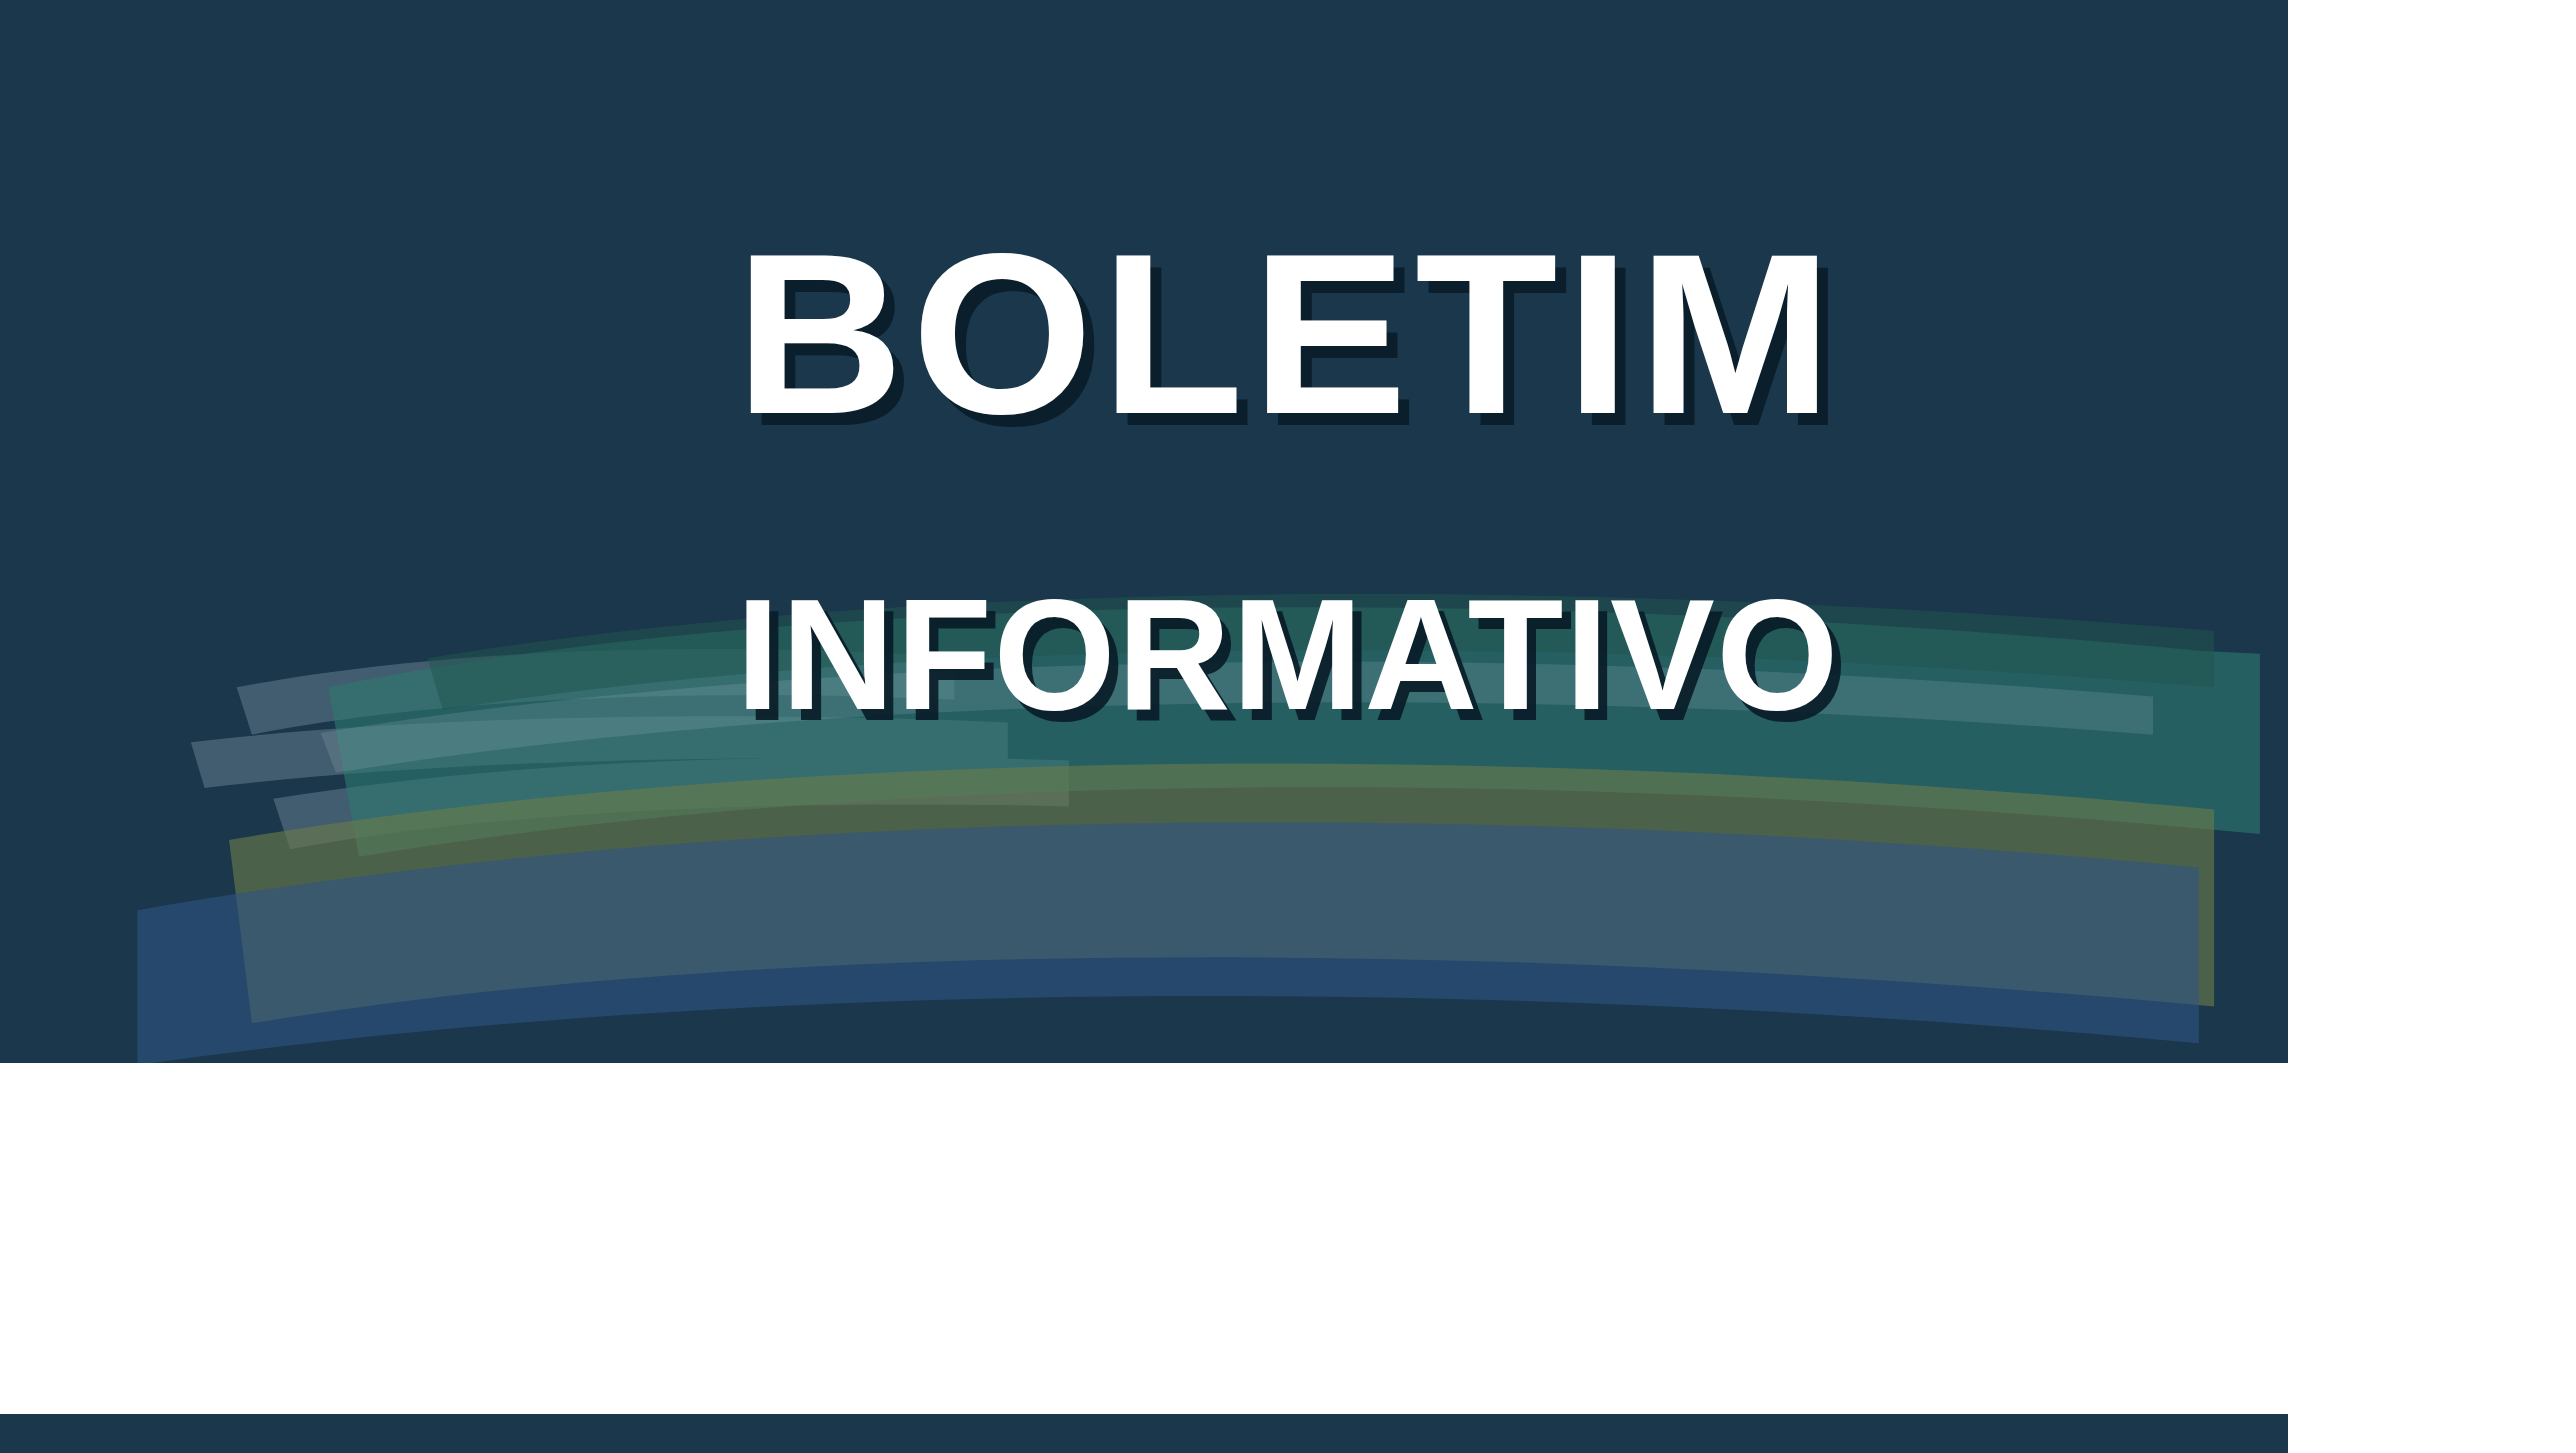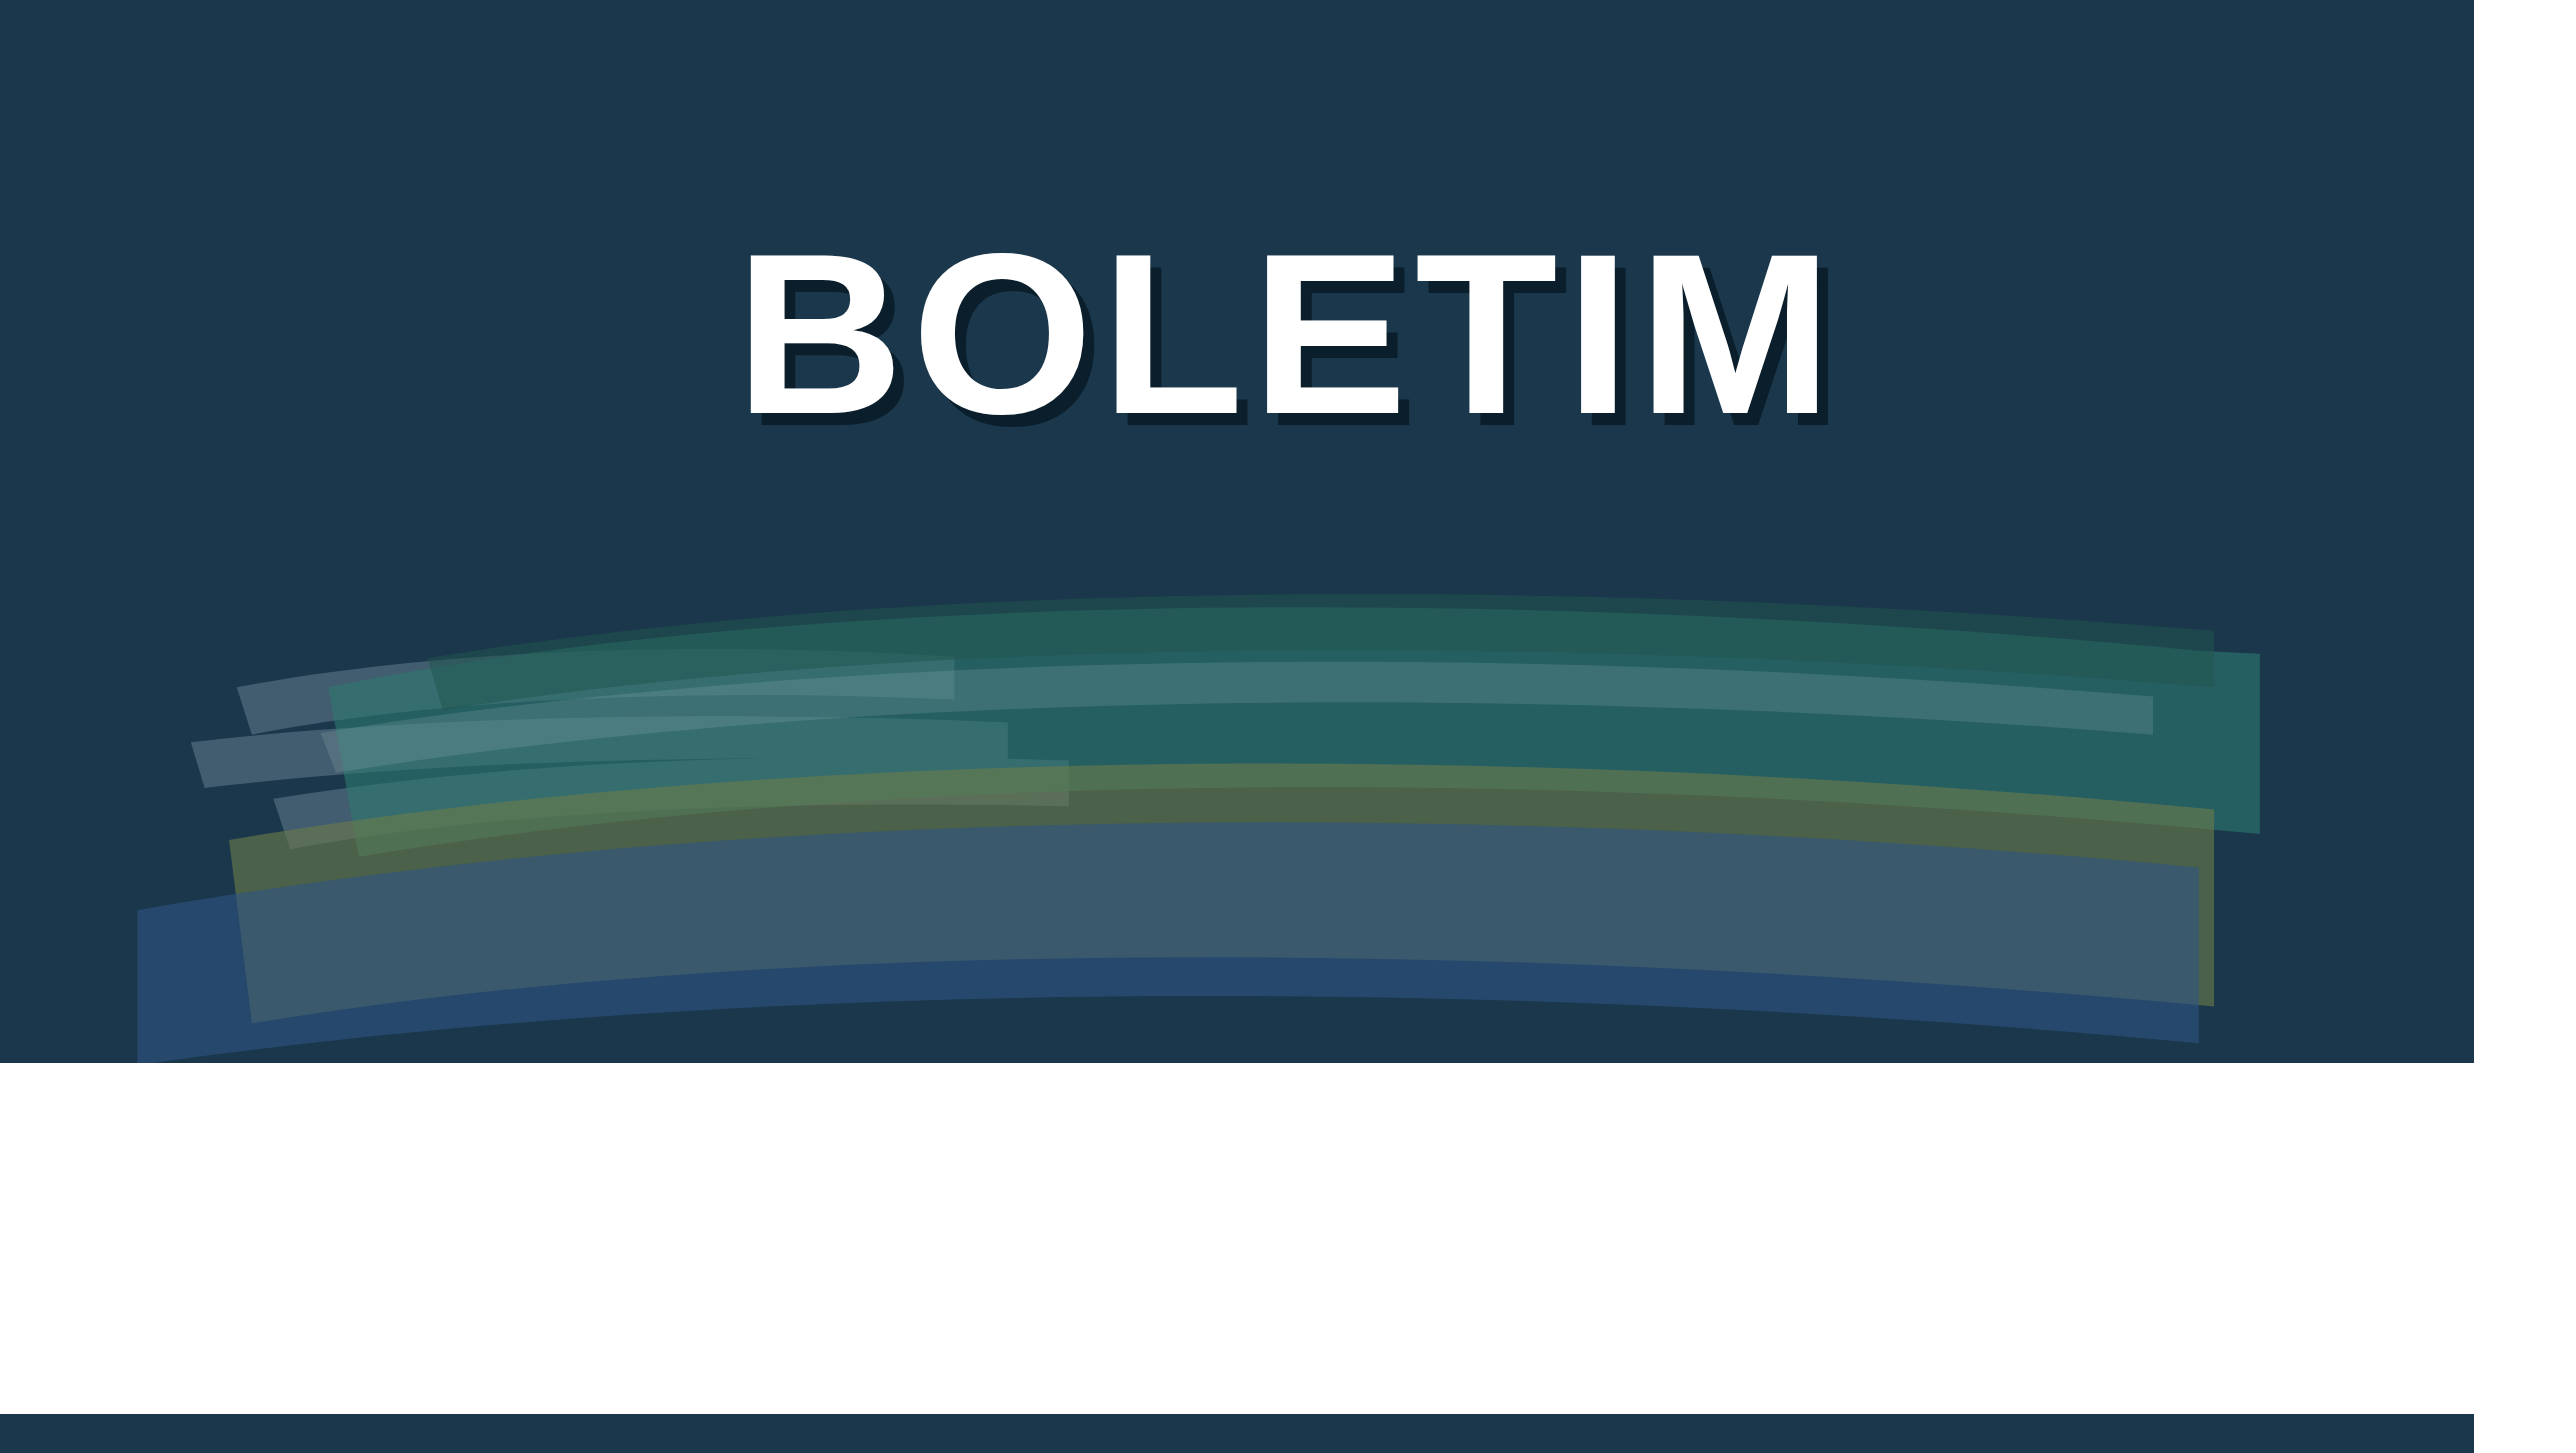--- a/index.html
+++ b/index.html
@@ -5,21 +5,21 @@
 <style>
   html,body{margin:0;padding:0;}
   body{
     width:2576px;height:1454px;
     font-family:"Liberation Sans",sans-serif;
     background:#ffffff;
     overflow:hidden;
   }
   #stage{
     position:relative;
-    width:2474px;height:1454px;
+    width:2288px;height:1454px;
     overflow:hidden;
     background:#1a374b;
   }
 
   
   #hero{
     position:absolute;left:0;top:0;width:2576px;height:1063px;
     background:#1a374b;overflow:hidden;
   }
   #waves{position:absolute;left:0;top:0;width:2576px;height:1063px;}
@@ -93,20 +93,23 @@
       <path d="M300,1100 C940,990 1860,962 2900,1060 L2900,1318 C1860,1222 960,1236 330,1340 Z" fill="#6b7a4a" opacity="0.62"></path>
 
       <path d="M180,1192 C880,1068 1820,1036 2880,1136 L2880,1366 C1820,1268 900,1294 200,1392 L180,1392 Z" fill="#2f5585" opacity="0.58"></path>
 
       <path d="M420,960 C1040,858 1900,836 2820,912 L2820,962 C1900,890 1060,912 440,1012 Z" fill="#b9cdd6" opacity="0.16"></path>
     </svg>
 
     <div class="title-wrap" id="title-main">
       <span class="title-main-text">BOLETIM</span>
     </div>
+    <div class="title-wrap" id="title-sub">
+      <span class="title-sub-text">INFORMATIVO</span>
+    </div>
   </div>
 
   <div id="footer">
 
     
     
 
     
     
   </div>

